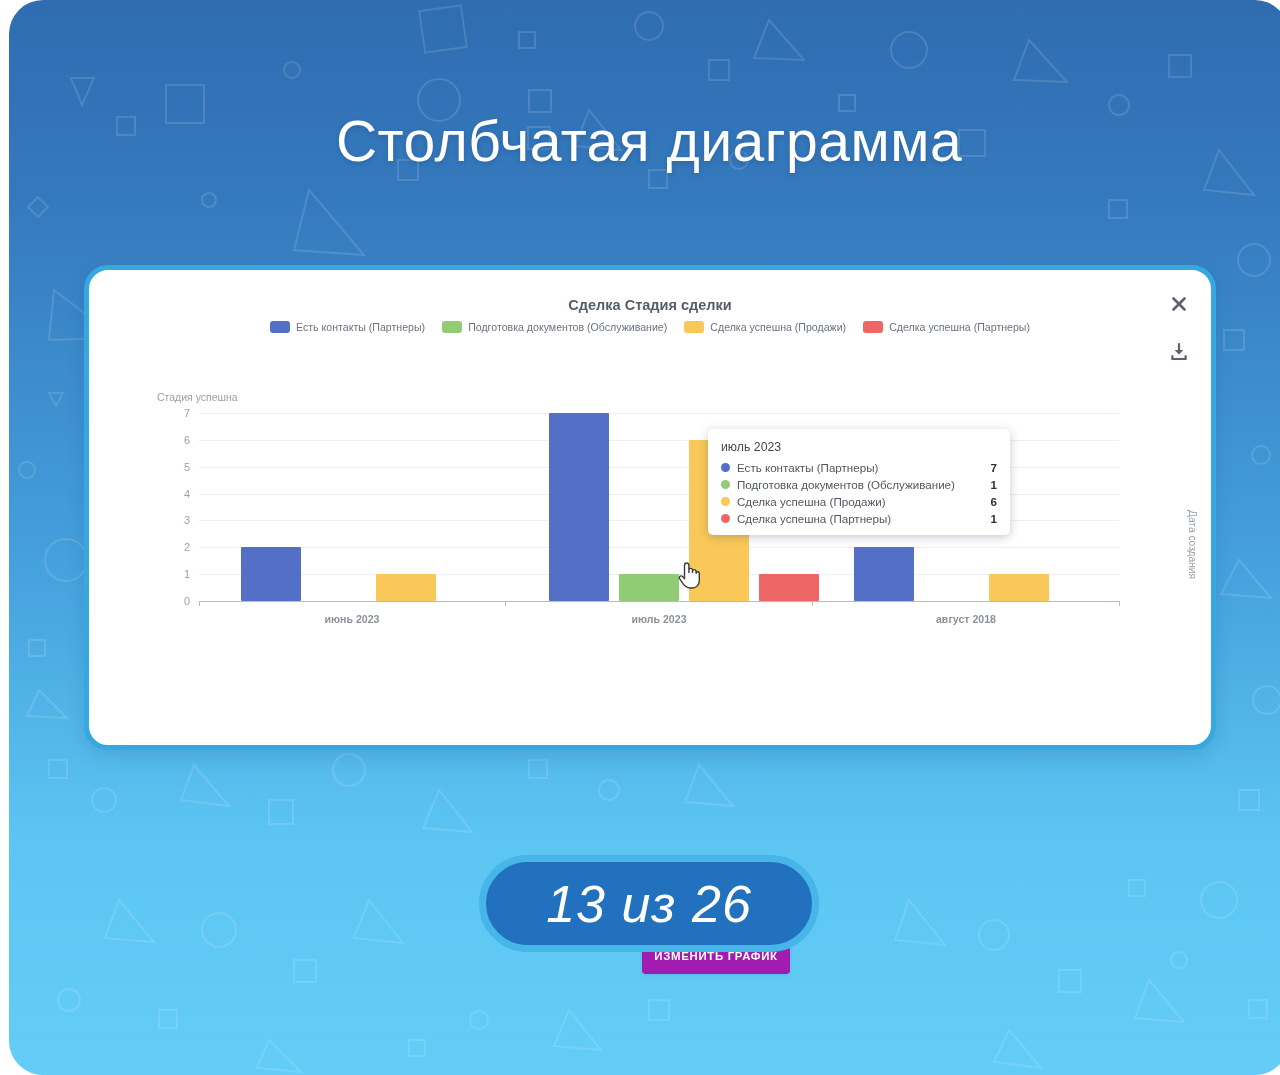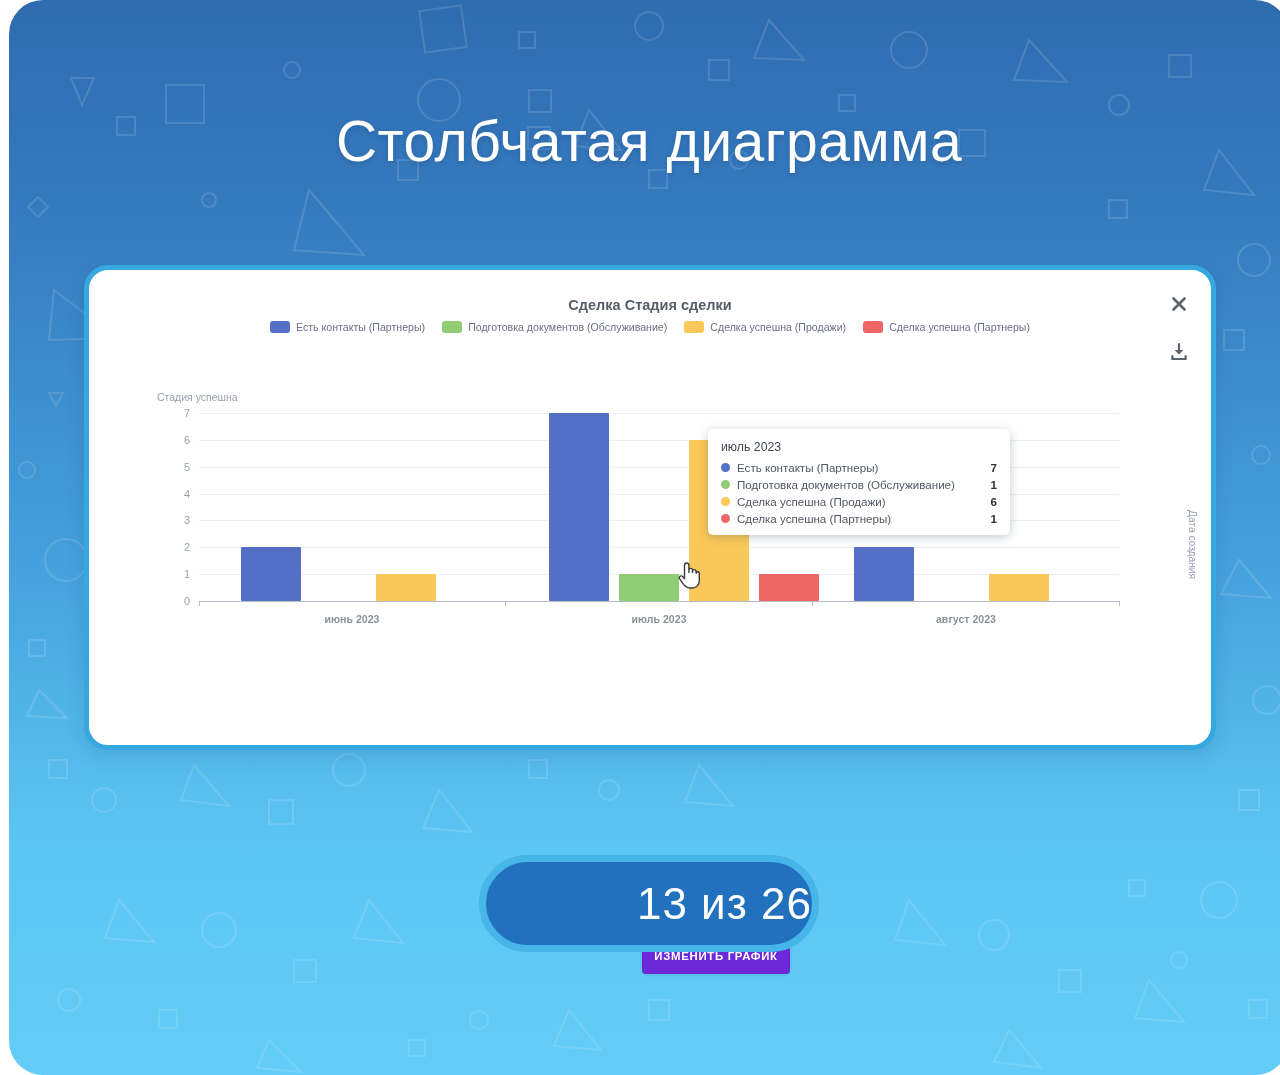--- a/index.html
+++ b/index.html
@@ -174,21 +174,21 @@
     position: absolute;
     left: 668px; top: 561px;
     width: 24px; height: 29px;
     pointer-events: none;
   }
   
   #change-chart-button {
     position: absolute;
     left: 553px; top: 668px;
     width: 148px; height: 36px;
-    background: #6d28d9;
+    background: #a21caf;
     border: none;
     border-radius: 4px;
     color: #ffffff;
     font-size: 11.4px;
     font-weight: bold;
     letter-spacing: 0.7px;
     font-family: "Liberation Sans", sans-serif;
     cursor: pointer;
     box-shadow: 0 1px 3px rgba(30,90,130,0.18);
   }
@@ -196,25 +196,26 @@
   #counter-pill {
     position: absolute;
     left: 470px; top: 855px;
     width: 340px; height: 97px;
     background: #2271be;
     border: 7px solid #46b6e8;
     border-radius: 49px;
     box-sizing: border-box;
     display: flex;
     align-items: center;
-    justify-content: flex-end;
+    justify-content: center;
     color: #ffffff;
-    font-size: 44px;
+    font-size: 52px;
     font-weight: 500;
     letter-spacing: 1px;
+    font-style: italic;
   }
 </style>
 </head>
 <body>
 
 <div id="page">
 
   <svg id="pattern" viewBox="0 0 1280 1075" preserveAspectRatio="none">
     <g fill="none" stroke="#ffffff" stroke-opacity="0.13" stroke-width="2">
       <rect x="413" y="8" width="42" height="42" transform="rotate(-8 434 29)"></rect>
@@ -387,21 +388,21 @@
     </div>
 
     <div id="axis-line"></div>
     <div class="axis-tick" style="left:110px"></div>
     <div class="axis-tick" style="left:416px"></div>
     <div class="axis-tick" style="left:723px"></div>
     <div class="axis-tick" style="left:1030px"></div>
 
     <div class="xlabel" style="left:263px">июнь 2023</div>
     <div class="xlabel" style="left:570px">июль 2023</div>
-    <div class="xlabel" style="left:877px">август 2023</div>
+    <div class="xlabel" style="left:877px">август 2018</div>
 
     <button id="change-chart-button">ИЗМЕНИТЬ ГРАФИК</button>
   </div>
 
   <div id="tooltip">
     <div id="tooltip-title">июль 2023</div>
     <div class="tt-row">
       <span class="tt-dot" style="background:#5470c6"></span>
       <span class="tt-name">Есть контакты (Партнеры)</span>
       <span class="tt-val">7</span>

